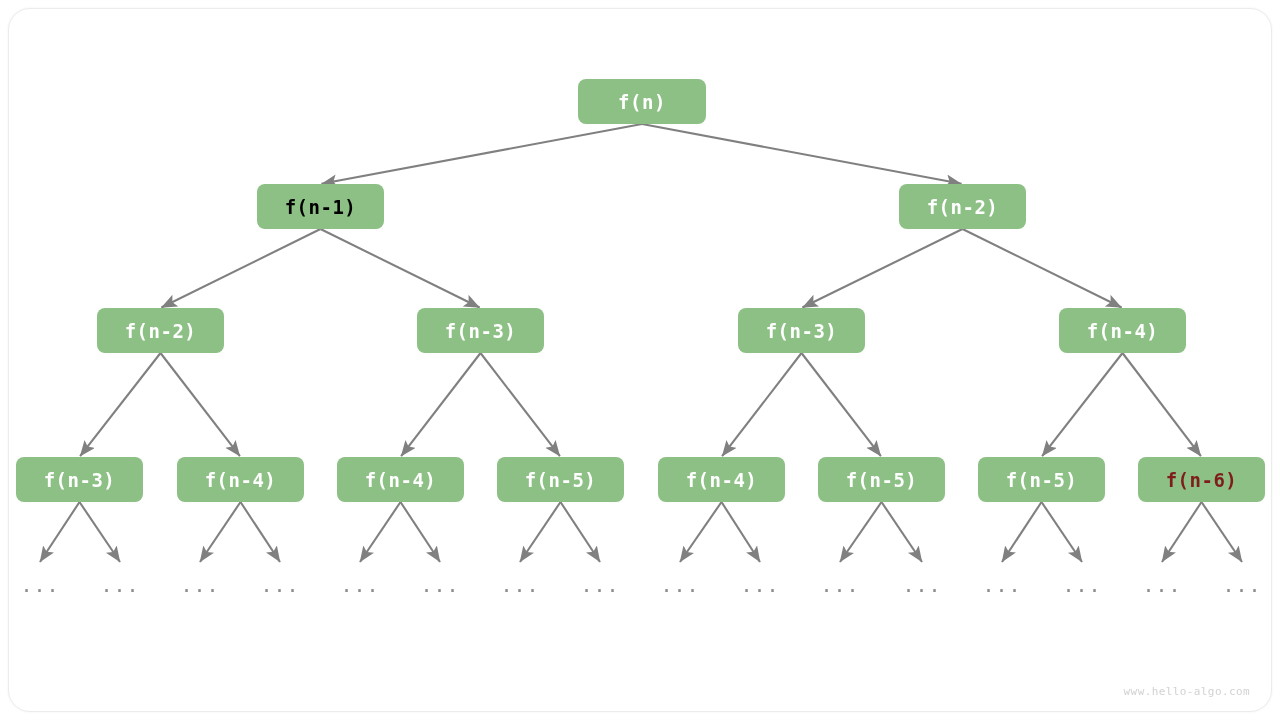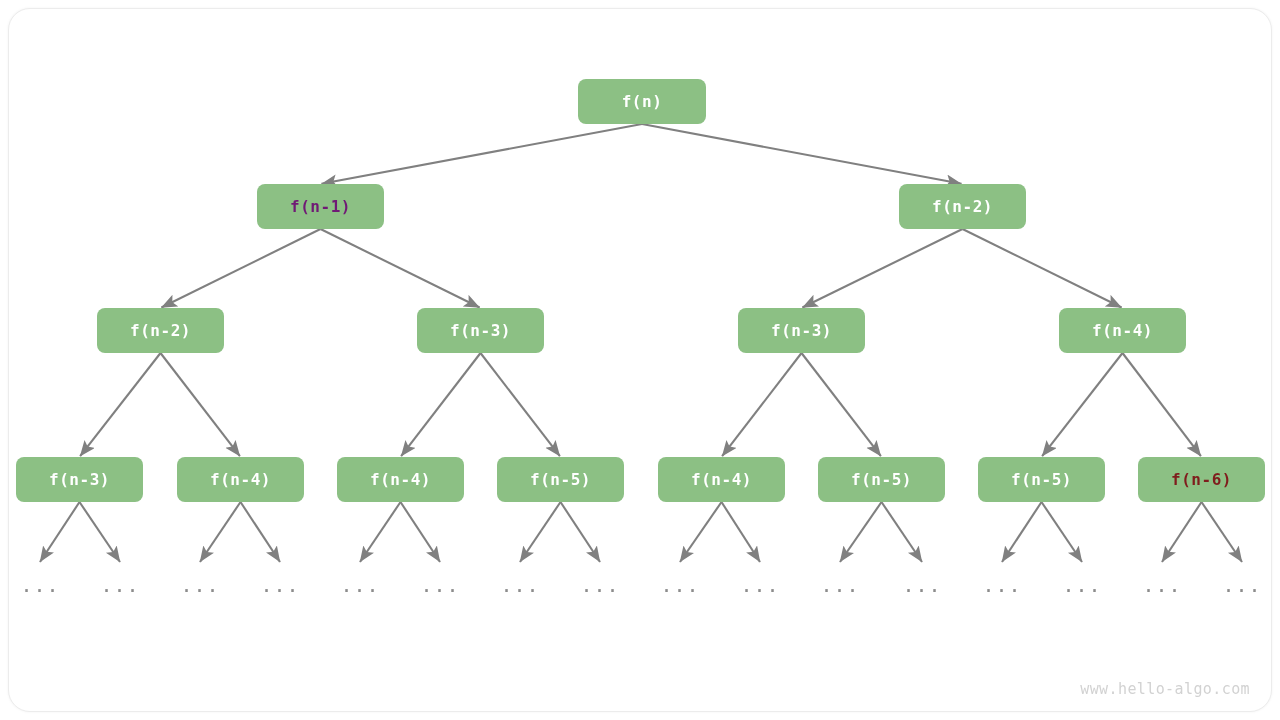--- a/index.html
+++ b/index.html
@@ -43,21 +43,21 @@
   .node {
     position: absolute;
     box-sizing: border-box;
     background: #8cc084;
     border-radius: 8px;
     color: #ffffff;
     display: flex;
     align-items: center;
     justify-content: center;
     font-family: "DejaVu Sans Mono", "Liberation Mono", monospace;
-    font-size: 16px;
+    font-size: 19px;
     font-weight: bold;
     letter-spacing: 0.5px;
     white-space: nowrap;
     user-select: none;
   }
   .ellipsis {
     position: absolute;
     color: #8c8c8c;
     font-family: "DejaVu Sans Mono", "Liberation Mono", monospace;
     font-size: 20px;
@@ -66,21 +66,21 @@
     transform: translate(-50%, -50%);
     letter-spacing: 1px;
     user-select: none;
   }
   .watermark {
     position: absolute;
     right: 30px;
     bottom: 22px;
     color: #d2d2d2;
     font-family: "DejaVu Sans Mono", "Liberation Mono", monospace;
-    font-size: 15px;
+    font-size: 11px;
     letter-spacing: 0.4px;
     user-select: none;
   }
 </style>
 </head>
 <body>
 
 <div id="canvas">
   <div class="frame"></div>
 
@@ -119,21 +119,21 @@
         <line x1="881.5" y1="502" x2="922" y2="562"></line>
         <line x1="1041.5" y1="502" x2="1002" y2="562"></line>
         <line x1="1041.5" y1="502" x2="1082" y2="562"></line>
         <line x1="1201.5" y1="502" x2="1162" y2="562"></line>
         <line x1="1201.5" y1="502" x2="1242" y2="562"></line>
       </g>
   </svg>
 
   <div id="node-layer">
       <div class="node" style="left: 578px; top: 79px; width: 128px; height: 45px; background: rgb(140, 192, 132); color: rgb(255, 255, 255);">f(n)</div>
-      <div class="node" style="left: 257px; top: 184px; width: 127px; height: 45px; background: rgb(140, 192, 132); color: #701a75;">f(n-1)</div>
+      <div class="node" style="left: 257px; top: 184px; width: 127px; height: 45px; background: rgb(140, 192, 132); color: #000000;">f(n-1)</div>
       <div class="node" style="left: 899px; top: 184px; width: 127px; height: 45px; background: rgb(140, 192, 132); color: rgb(255, 255, 255);">f(n-2)</div>
       <div class="node" style="left: 97px; top: 308px; width: 127px; height: 45px; background: rgb(140, 192, 132); color: rgb(255, 255, 255);">f(n-2)</div>
       <div class="node" style="left: 417px; top: 308px; width: 127px; height: 45px; background: rgb(140, 192, 132); color: rgb(255, 255, 255);">f(n-3)</div>
       <div class="node" style="left: 738px; top: 308px; width: 127px; height: 45px; background: rgb(140, 192, 132); color: rgb(255, 255, 255);">f(n-3)</div>
       <div class="node" style="left: 1059px; top: 308px; width: 127px; height: 45px; background: rgb(140, 192, 132); color: rgb(255, 255, 255);">f(n-4)</div>
       <div class="node" style="left: 16px; top: 457px; width: 127px; height: 45px; background: rgb(140, 192, 132); color: rgb(255, 255, 255);">f(n-3)</div>
       <div class="node" style="left: 177px; top: 457px; width: 127px; height: 45px; background: rgb(140, 192, 132); color: rgb(255, 255, 255);">f(n-4)</div>
       <div class="node" style="left: 337px; top: 457px; width: 127px; height: 45px; background: rgb(140, 192, 132); color: rgb(255, 255, 255);">f(n-4)</div>
       <div class="node" style="left: 497px; top: 457px; width: 127px; height: 45px; background: rgb(140, 192, 132); color: rgb(255, 255, 255);">f(n-5)</div>
       <div class="node" style="left: 658px; top: 457px; width: 127px; height: 45px; background: rgb(140, 192, 132); color: rgb(255, 255, 255);">f(n-4)</div>

